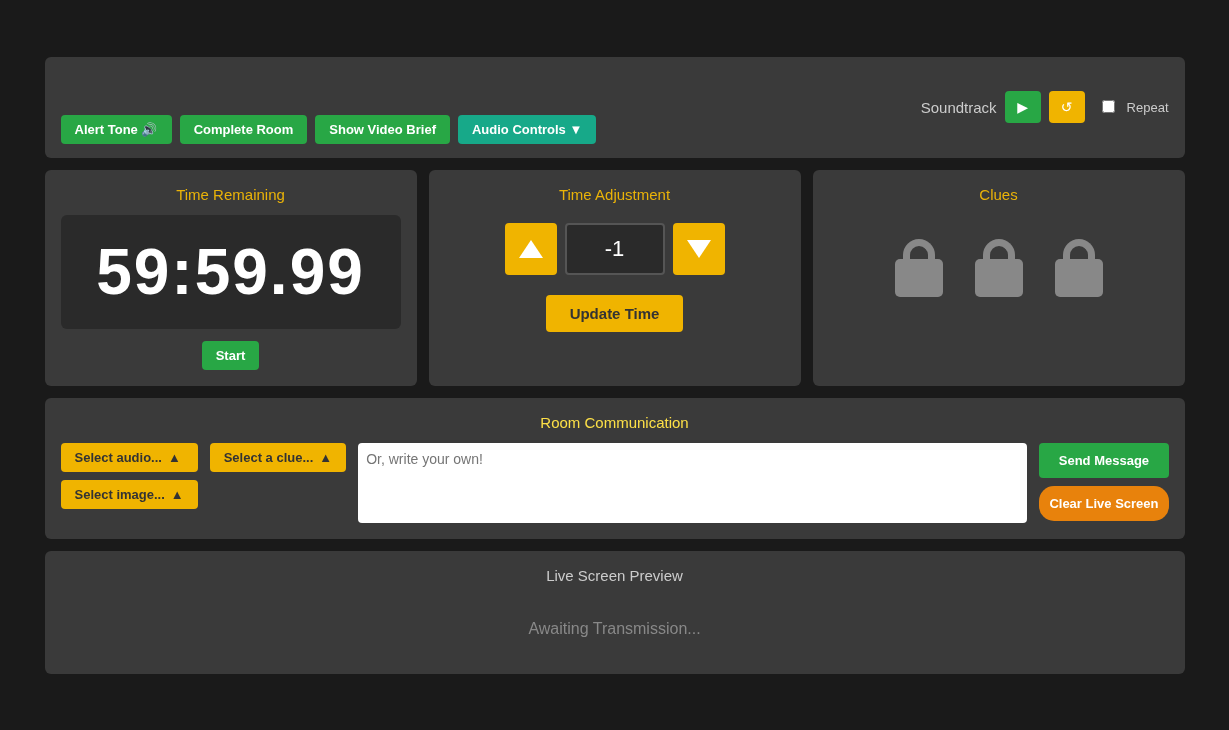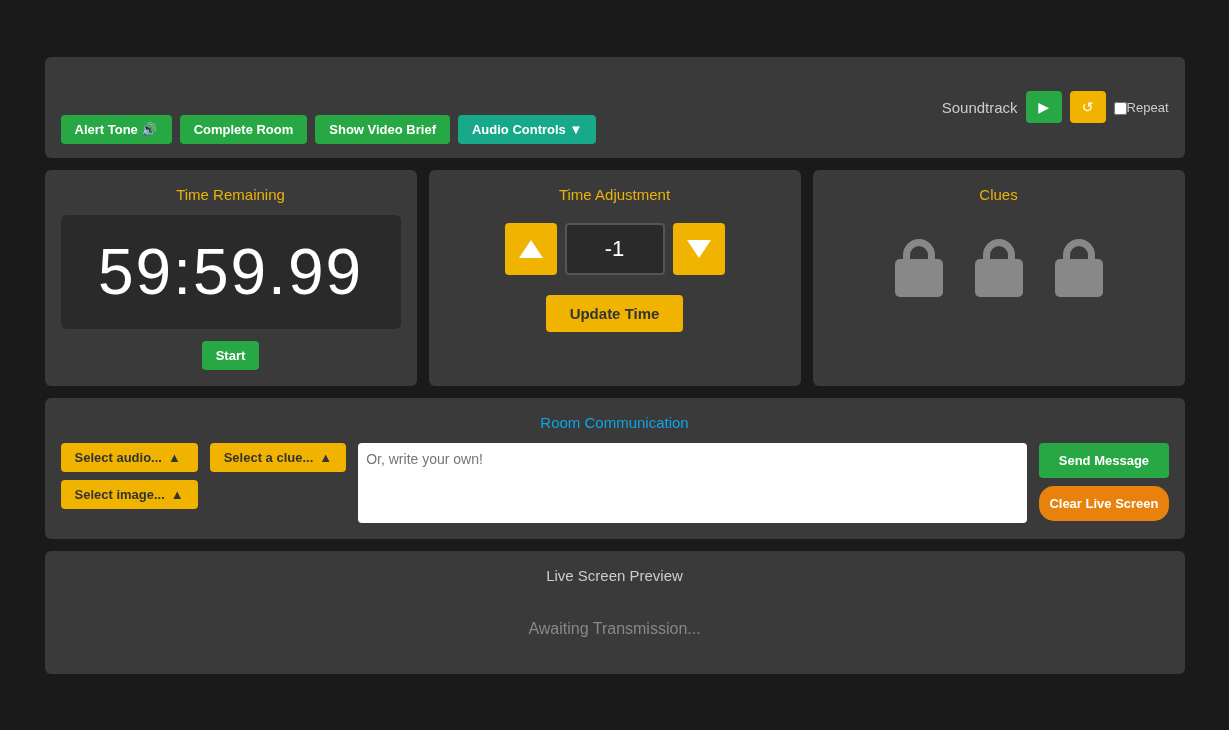--- a/index.html
+++ b/index.html
@@ -110,24 +110,25 @@
       align-items: center;
       justify-content: center;
       font-size: 14px;
     }
 
     .soundtrack-play { background: #28a745; color: white; }
     .soundtrack-refresh { background: #f0b400; color: white; }
 
     .repeat-container {
       display: flex;
-      align-items: flex-end;
-      gap: 0;
+      align-items: flex-start;
+      gap: 12px;
       color: #ccc;
       font-size: 13px;
+      margin-left: 9px;
     }
 
     
     .middle-row {
       display: flex;
       gap: 12px;
     }
 
     .panel {
       background: #3a3a3a;
@@ -154,21 +155,21 @@
       background: #2a2a2a;
       border-radius: 6px;
       padding: 20px 30px;
       width: 100%;
       text-align: center;
     }
 
     .time-display {
       color: #fff;
       font-size: 64px;
-      font-weight: normal;
+      font-weight: bold;
       font-family: 'Arial', monospace;
       letter-spacing: 2px;
     }
 
     
     .panel-adjustment {
       flex: 1;
       display: flex;
       flex-direction: column;
       align-items: center;
@@ -265,21 +266,21 @@
     .room-comm {
       background: #3a3a3a;
       border-radius: 6px;
       padding: 16px;
       display: flex;
       flex-direction: column;
       gap: 12px;
     }
 
     .room-comm-title {
-      color: #0ea5e9;
+      color: #fde047;
       font-size: 15px;
       text-align: center;
     }
 
     .room-comm-controls {
       display: flex;
       gap: 12px;
       align-items: flex-start;
     }
 

